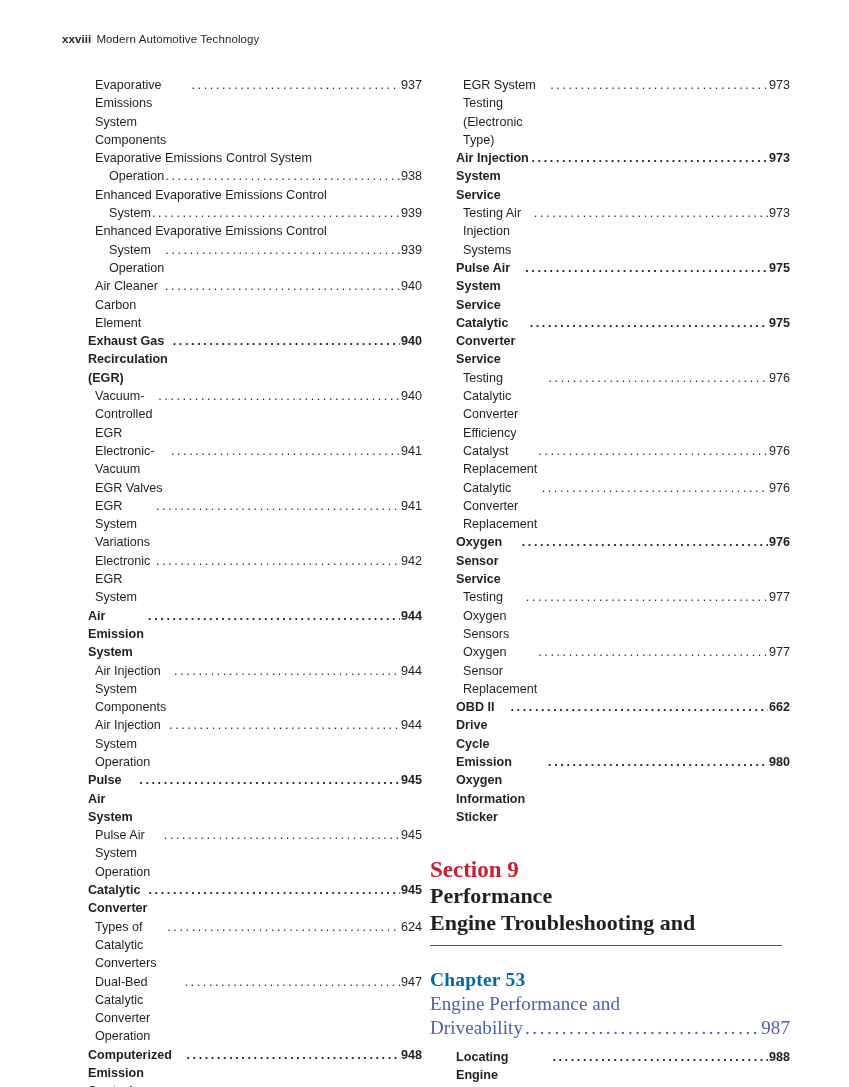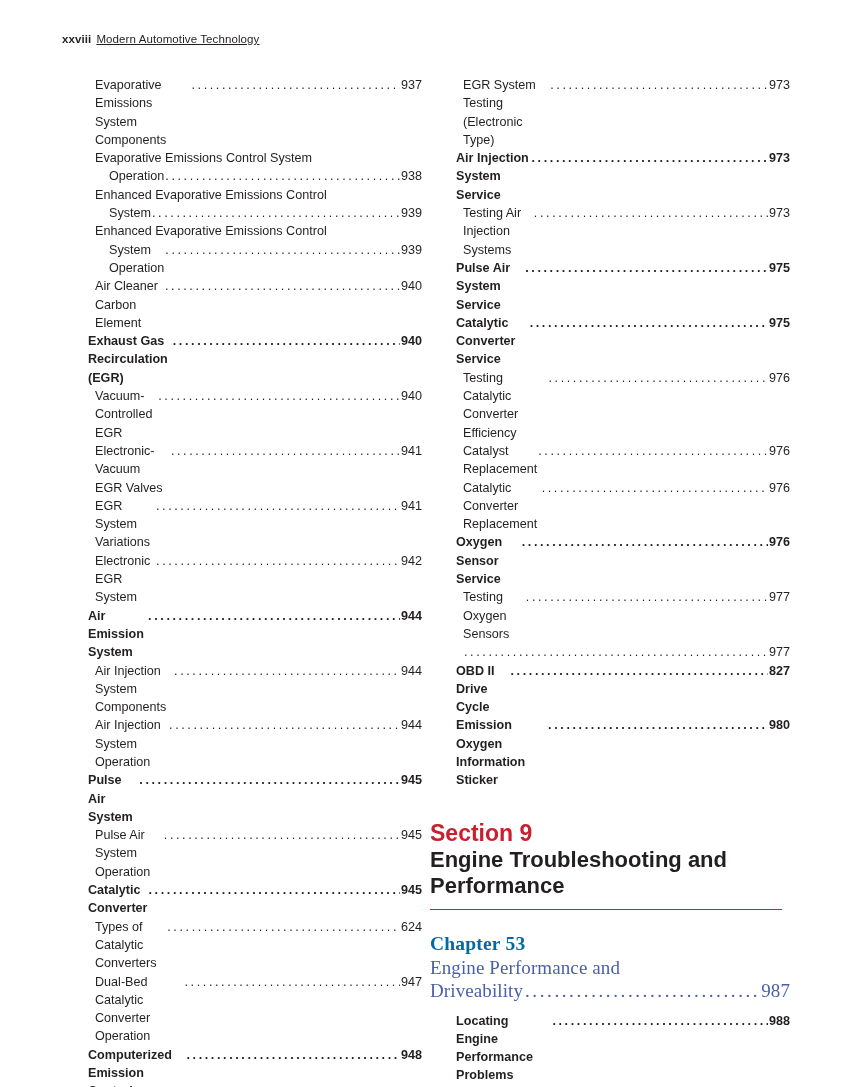--- a/index.html
+++ b/index.html
@@ -24,21 +24,20 @@
     font-size: 11.5px;
     color: #231f20;
     letter-spacing: 0.1px;
   }
   .running-head .folio {
     font-weight: bold;
     margin-right: 5px;
   }
   .running-head .book-title {
     font-weight: normal;
-    text-decoration: underline;
   }
 
   
   .columns {
     position: absolute;
     top: 76px;
     left: 0;
     width: 849px;
     display: flex;
     gap: 0px;
@@ -121,21 +120,21 @@
     flex: 1 1 auto;
     overflow: hidden;
     white-space: nowrap;
     letter-spacing: 2.6px;
     margin: 0 4px 0 2px;
     color: #4a5fa8;
   }
   .chapter-title .pg { flex: 0 0 auto; }
 
   .section-block {
-    font-family: Liberation Sans, sans-serif;
+    font-family: Liberation Serif, serif;
     margin-top: 30px;
     margin-bottom: 0px;
   }
   .section-num {
     font-size: 23px;
     font-weight: bold;
     color: #c8202e;
     line-height: 27px;
   }
   .section-title {
@@ -428,49 +427,50 @@
             <div class="row">
               <span class="txt">Testing Oxygen Sensors </span>
               <span class="leader">..........................................................................................</span>
               <span class="pg">977</span>
             </div>
           </div>
         </div>
         <div class="entry lvl2">
           <div>
             <div class="row">
+              <span class="txt">Oxygen Sensor Replacement </span>
               <span class="leader">..........................................................................................</span>
               <span class="pg">977</span>
             </div>
           </div>
         </div>
         <div class="entry lvl1">
           <div>
             <div class="row">
               <span class="txt">OBD II Drive Cycle </span>
               <span class="leader">..........................................................................................</span>
-              <span class="pg">827</span>
+              <span class="pg">662</span>
             </div>
           </div>
         </div>
         <div class="entry lvl1">
           <div>
             <div class="row">
               <span class="txt">Emission Oxygen Information Sticker </span>
               <span class="leader">..........................................................................................</span>
               <span class="pg">980</span>
             </div>
           </div>
         </div>
       </div>
     <div class="section-block">
       <div class="section-num">Section 9</div>
       <div class="section-title" id="right-section-title">
+          <div>Performance</div>
           <div>Engine Troubleshooting and</div>
-          <div>Performance</div>
         </div>
       <hr class="section-rule">
     </div>
     <div class="chapter-block">
       <div class="chapter-num">Chapter 53</div>
       <div class="chapter-title" id="right-chapter-title">
           <div>Engine Performance and</div>
           <div class="row">
             <span>Driveability</span>
             <span class="leader">............................................................</span>

